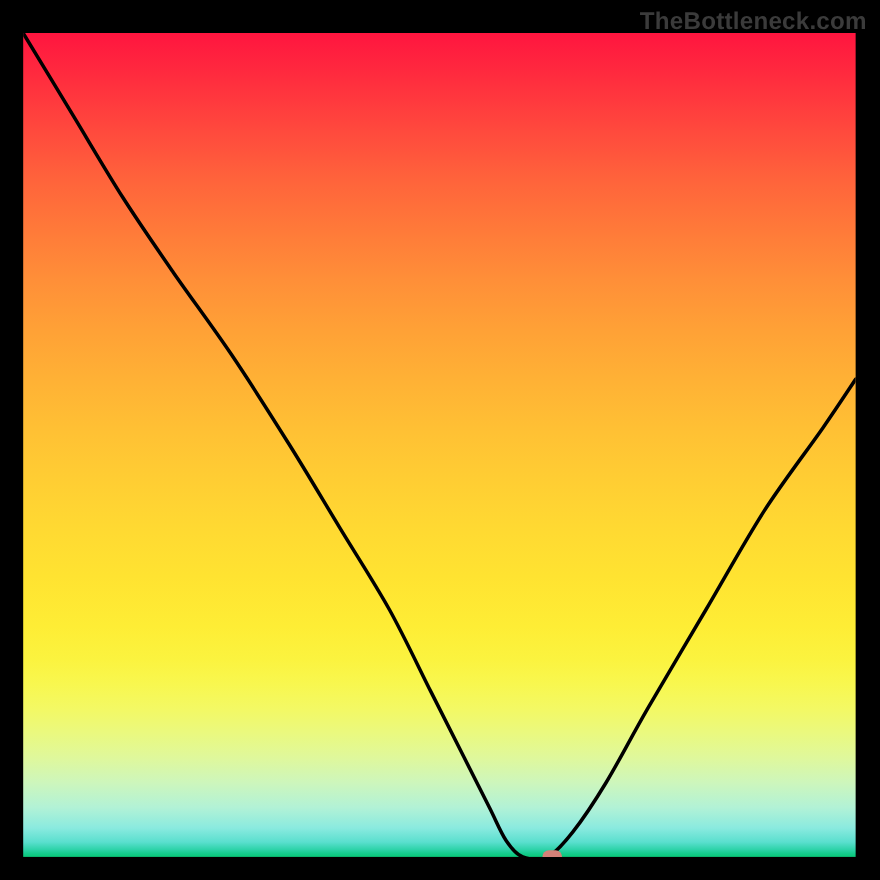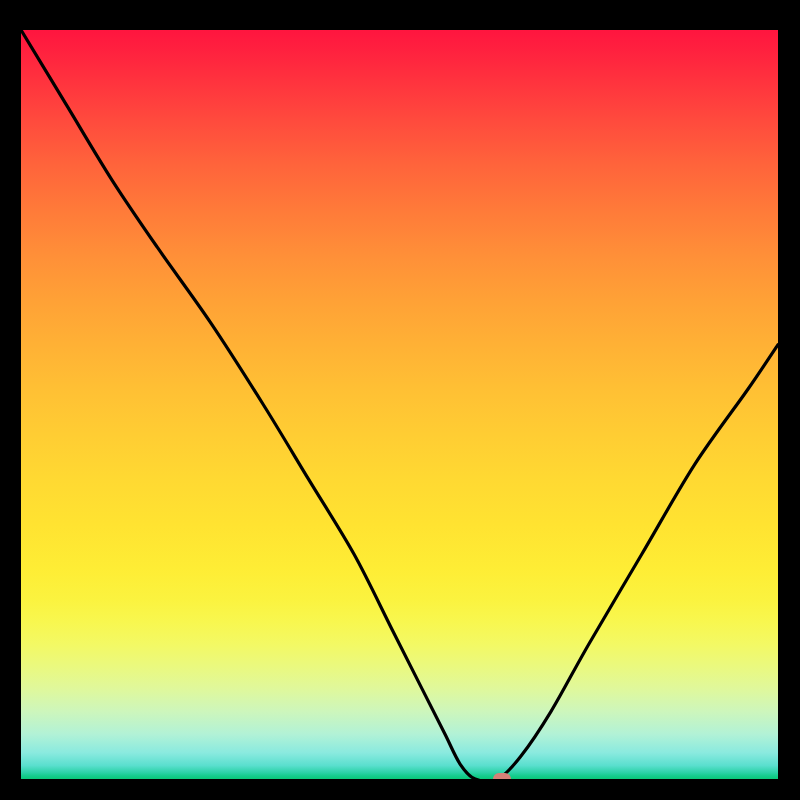--- a/index.html
+++ b/index.html
@@ -71,20 +71,21 @@
     border-radius: 6px;
     background: #d48178;
     transform: translate(-50%, -50%);
     z-index: 5;
   }
 </style>
 </head>
 <body>
 
 <div class="frame">
+  <div class="watermark">TheBottleneck.com</div>
 
   <div class="plot-area">
     <div class="gradient-bg"></div>
 
     <svg class="curve" viewBox="0 0 757 749" preserveAspectRatio="none">
       <path fill="none" stroke="#000000" stroke-width="3.2" stroke-linecap="round" stroke-linejoin="round" d="M 0.00 0.00 C 7.27 11.98, 30.89 50.93, 45.42 74.90 C 59.95 98.87, 76.31 127.03, 90.84 149.80 C 105.37 172.57, 120.51 194.44, 136.26 217.21 C 152.01 239.98, 172.29 266.94, 189.25 292.11 C 206.21 317.28, 226.49 349.33, 242.24 374.50 C 257.99 399.67, 273.13 425.43, 287.66 449.40 C 302.19 473.37, 319.76 500.33, 333.08 524.30 C 346.40 548.27, 360.03 577.63, 370.93 599.20 C 381.83 620.77, 392.73 642.34, 401.21 659.12 C 409.69 675.90, 417.86 692.08, 423.92 704.06 C 429.98 716.04, 434.22 726.83, 439.06 734.02 C 443.90 741.21, 448.14 746.60, 454.20 749.00 C 460.26 751.40, 469.64 752.60, 476.91 749.00 C 484.18 745.40, 491.14 737.32, 499.62 726.53 C 508.10 715.74, 519.00 699.57, 529.90 681.59 C 540.80 663.61, 553.22 639.35, 567.75 614.18 C 582.28 589.01, 603.78 553.06, 620.74 524.30 C 637.70 495.54, 656.77 460.78, 673.73 434.42 C 690.69 408.06, 713.40 378.69, 726.72 359.52 C 740.04 340.35, 752.16 321.77, 757.00 314.58"></path>
     </svg>
 
     <div class="marker" style="left: 480.695px; top: 749px;"></div>
   </div>

